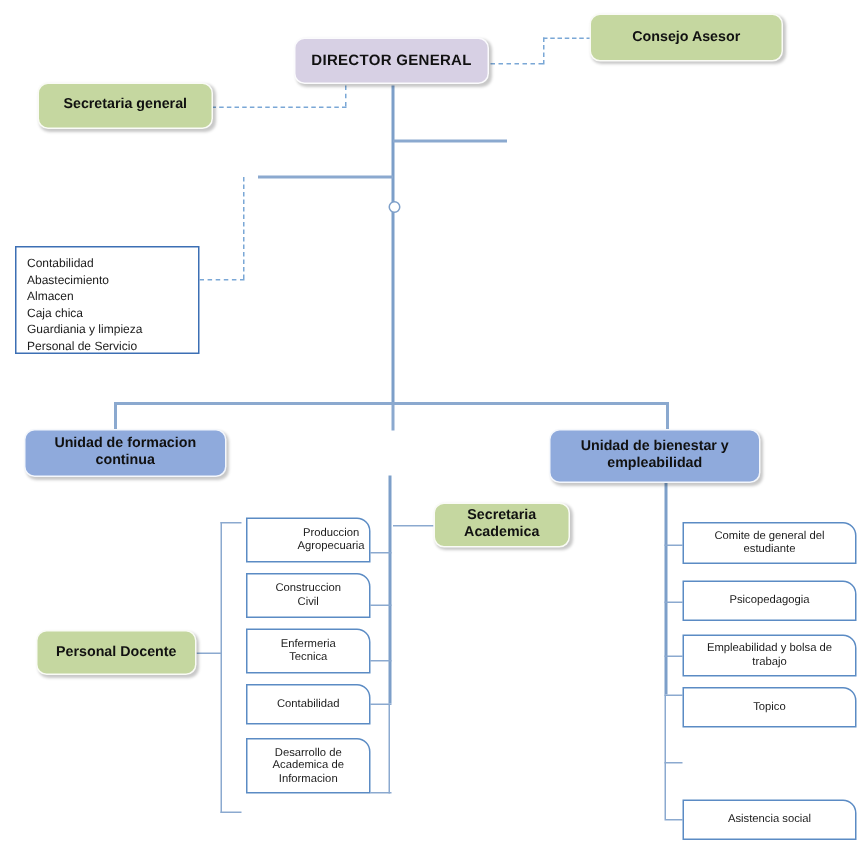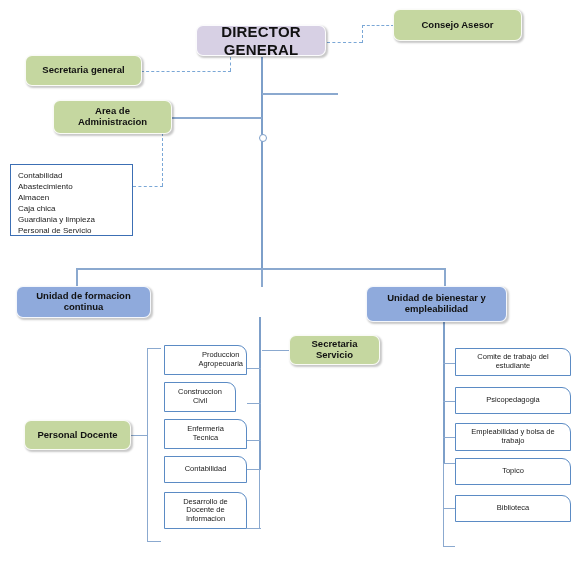--- a/index.html
+++ b/index.html
@@ -31,21 +31,21 @@
   }
   
   .rbox {
     border-radius: 7px;
     box-shadow: 1.5px 1.5px 2px rgba(0,0,0,0.22);
     border: 1px solid rgba(255,255,255,0.9);
     font-size: 9.5px;
   }
   .director {
     background: #d7d0e4;
-    font-size: 15px;
+    font-size: 10px;
     letter-spacing: 0.2px;
     text-align: center;
   }
   .green {
     background: #c5d7a0;
   }
   .blue {
     background: #8faadc;
   }
   
@@ -161,26 +161,20 @@
   </div>
 
   <div class="node rbox green" style="left:393px; top:9px; width:129px; height:32px;">
     <span>Consejo Asesor</span>
   </div>
 
   <div class="node rbox green" style="left:25px; top:55px; width:117px; height:31px;">
     <span>Secretaria general</span>
   </div>
 
-  <div class="node rbox green" style="left:53px; top:100px; width:119px; height:34px;">
-    <span>
-      <span>Area de</span><br>
-      <span>Administracion</span>
-    </span>
-  </div>
 
 
   <div class="listbox" style="left:10px; top:164px; width:123px; height:72px;">
     <div>Contabilidad</div>
     <div>Abastecimiento</div>
     <div>Almacen</div>
     <div>Caja chica</div>
     <div>Guardiania y limpieza</div>
     <div>Personal de Servicio</div>
   </div>
@@ -196,72 +190,72 @@
   <div class="node rbox blue" style="left:366px; top:286px; width:141px; height:36px;">
     <span>
       <span>Unidad de bienestar y</span><br>
       <span>empleabilidad</span>
     </span>
   </div>
 
   <div class="node rbox green" style="left:289px; top:335px; width:91px; height:30px;">
     <span>
       <span>Secretaria</span><br>
-      <span>Servicio</span>
+      <span>Academica</span>
     </span>
   </div>
 
   <div class="node rbox green" style="left:24px; top:420px; width:107px; height:30px;">
     <span>Personal Docente</span>
   </div>
 
   <div class="node leaf" style="left:164px; top:345px; width:83px; height:30px;justify-content:flex-end;">
     <span>
       <span>Produccion</span><br>
       <span>Agropecuaria</span>
     </span>
   </div>
-  <div class="node leaf" style="left:164px; top:382px; width:72px; height:30px;">
+  <div class="node leaf" style="left:164px; top:382px; width:83px; height:30px;">
     <span>
       <span>Construccion</span><br>
       <span>Civil</span>
     </span>
   </div>
   <div class="node leaf" style="left:164px; top:419px; width:83px; height:30px;">
     <span>
       <span>Enfermeria</span><br>
       <span>Tecnica</span>
     </span>
   </div>
   <div class="node leaf" style="left:164px; top:456px; width:83px; height:27px;">
     <span>Contabilidad</span>
   </div>
   <div class="node leaf" style="left:164px; top:492px; width:83px; height:37px;">
     <span>
       <span>Desarrollo de</span><br>
-      <span>Docente de</span><br>
+      <span>Academica de</span><br>
       <span>Informacion</span>
     </span>
   </div>
 
   <div class="node leaf" style="left:455px; top:348px; width:116px; height:28px;">
     <span>
-      <span>Comite de trabajo del</span><br>
+      <span>Comite de general del</span><br>
       <span>estudiante</span>
     </span>
   </div>
   <div class="node leaf" style="left:455px; top:387px; width:116px; height:27px;text-align:center;">
     <span>Psicopedagogia</span>
   </div>
   <div class="node leaf" style="left:455px; top:423px; width:116px; height:28px;">
     <span>
       <span>Empleabilidad y bolsa de</span><br>
       <span>trabajo</span>
     </span>
   </div>
   <div class="node leaf" style="left:455px; top:458px; width:116px; height:27px;">
     <span>Topico</span>
   </div>
-  <div class="node leaf" style="left:455px; top:495px; width:116px; height:27px;">
-    <span>Biblioteca</span>
+  <div class="node leaf" style="left:455px; top:533px; width:116px; height:27px;">
+    <span>Asistencia social</span>
   </div>
 
 </div>
 
 </body></html>

